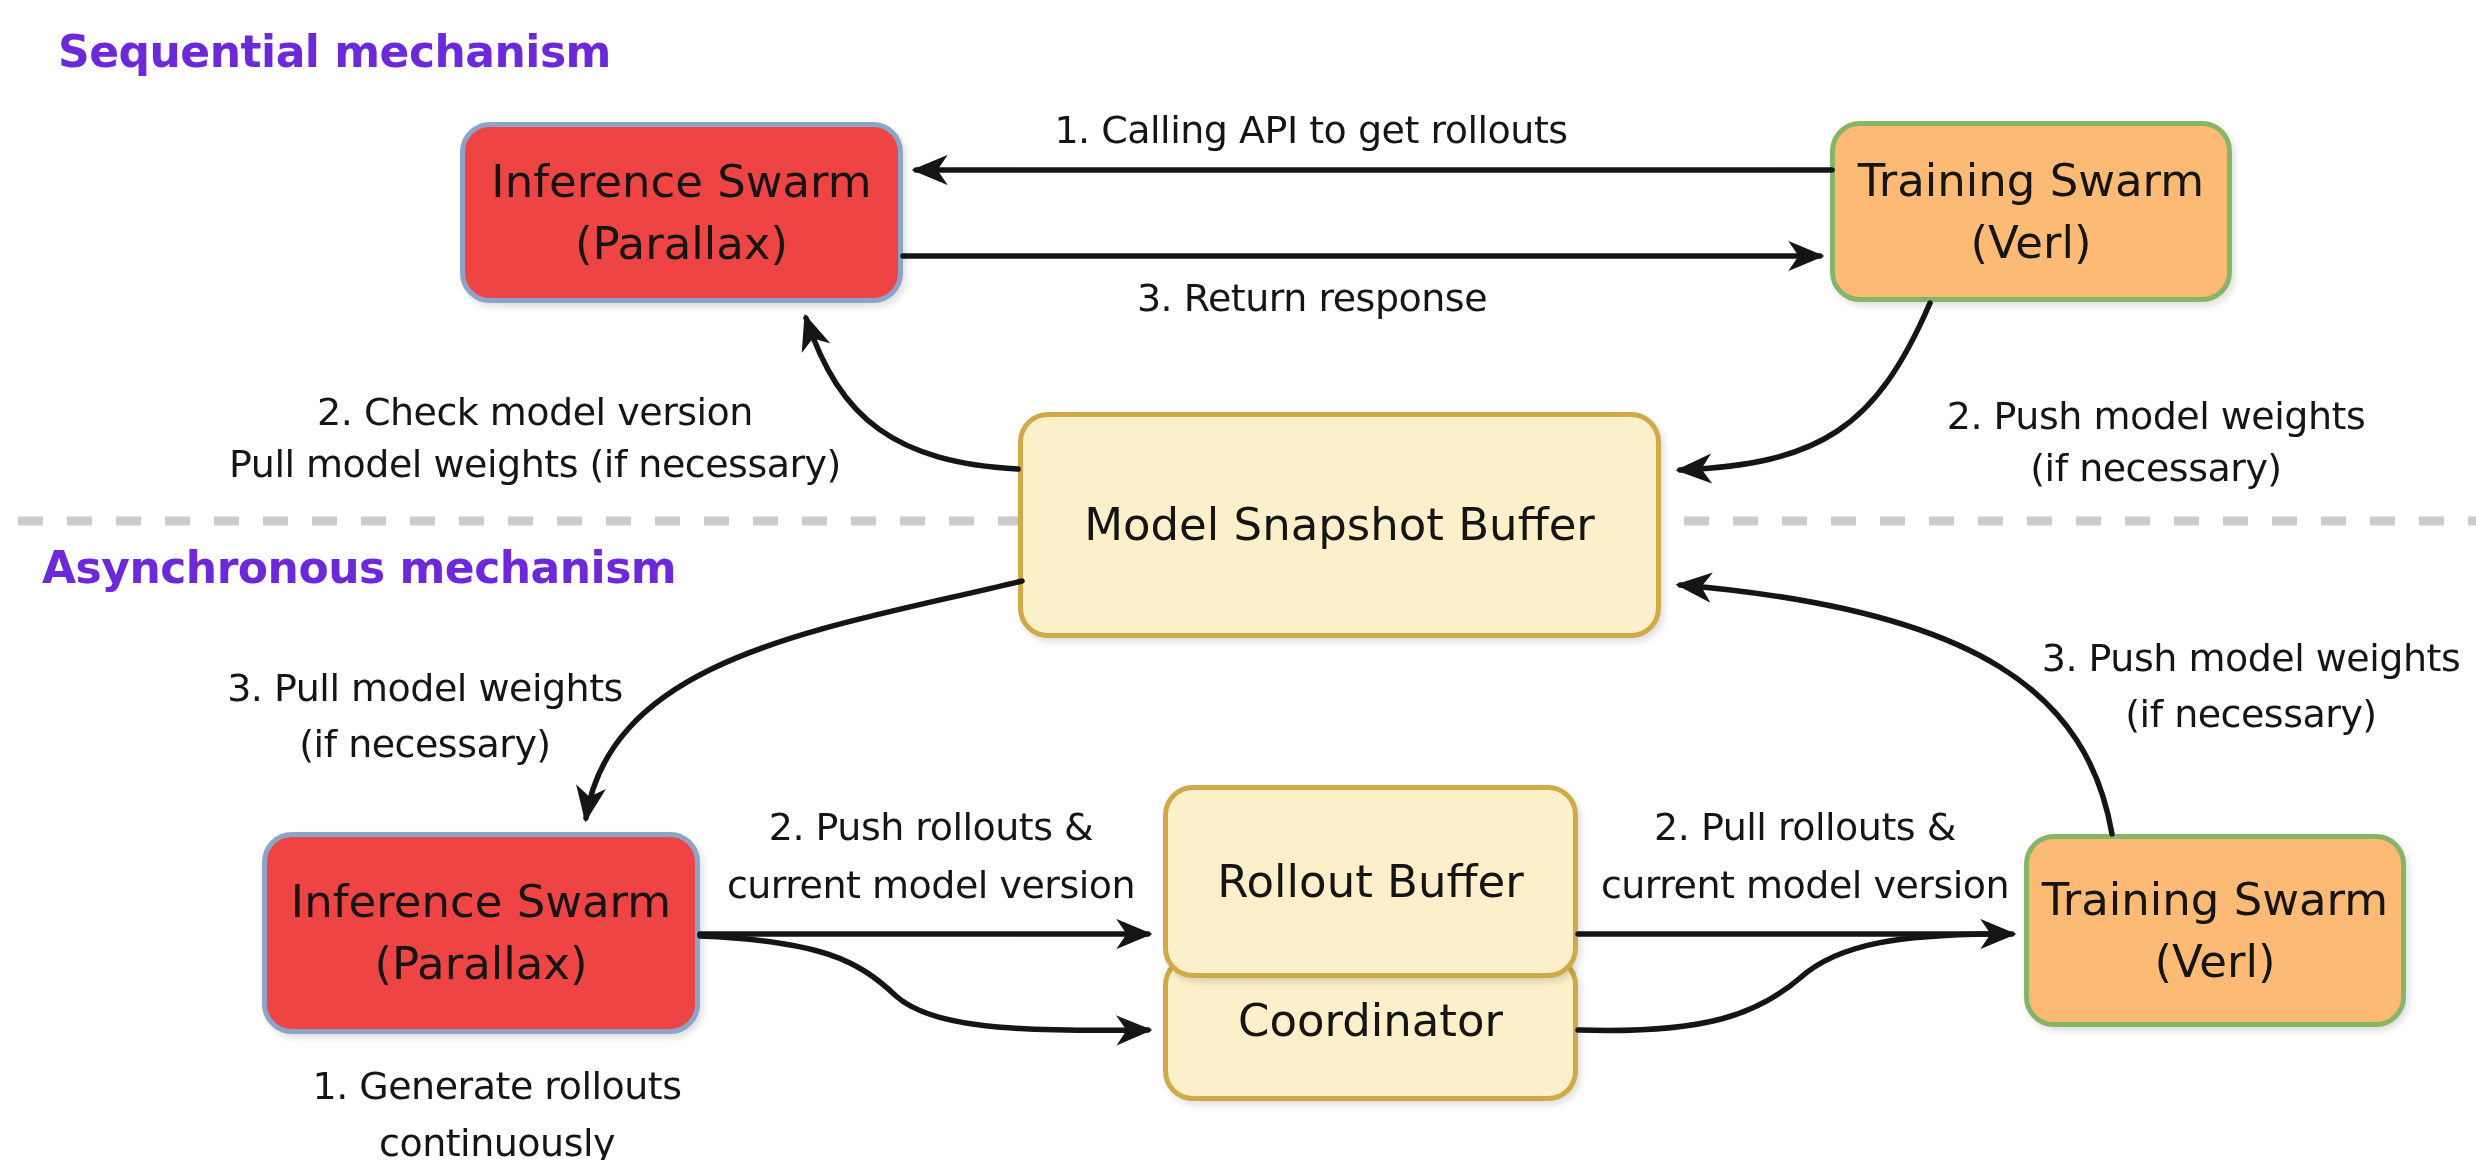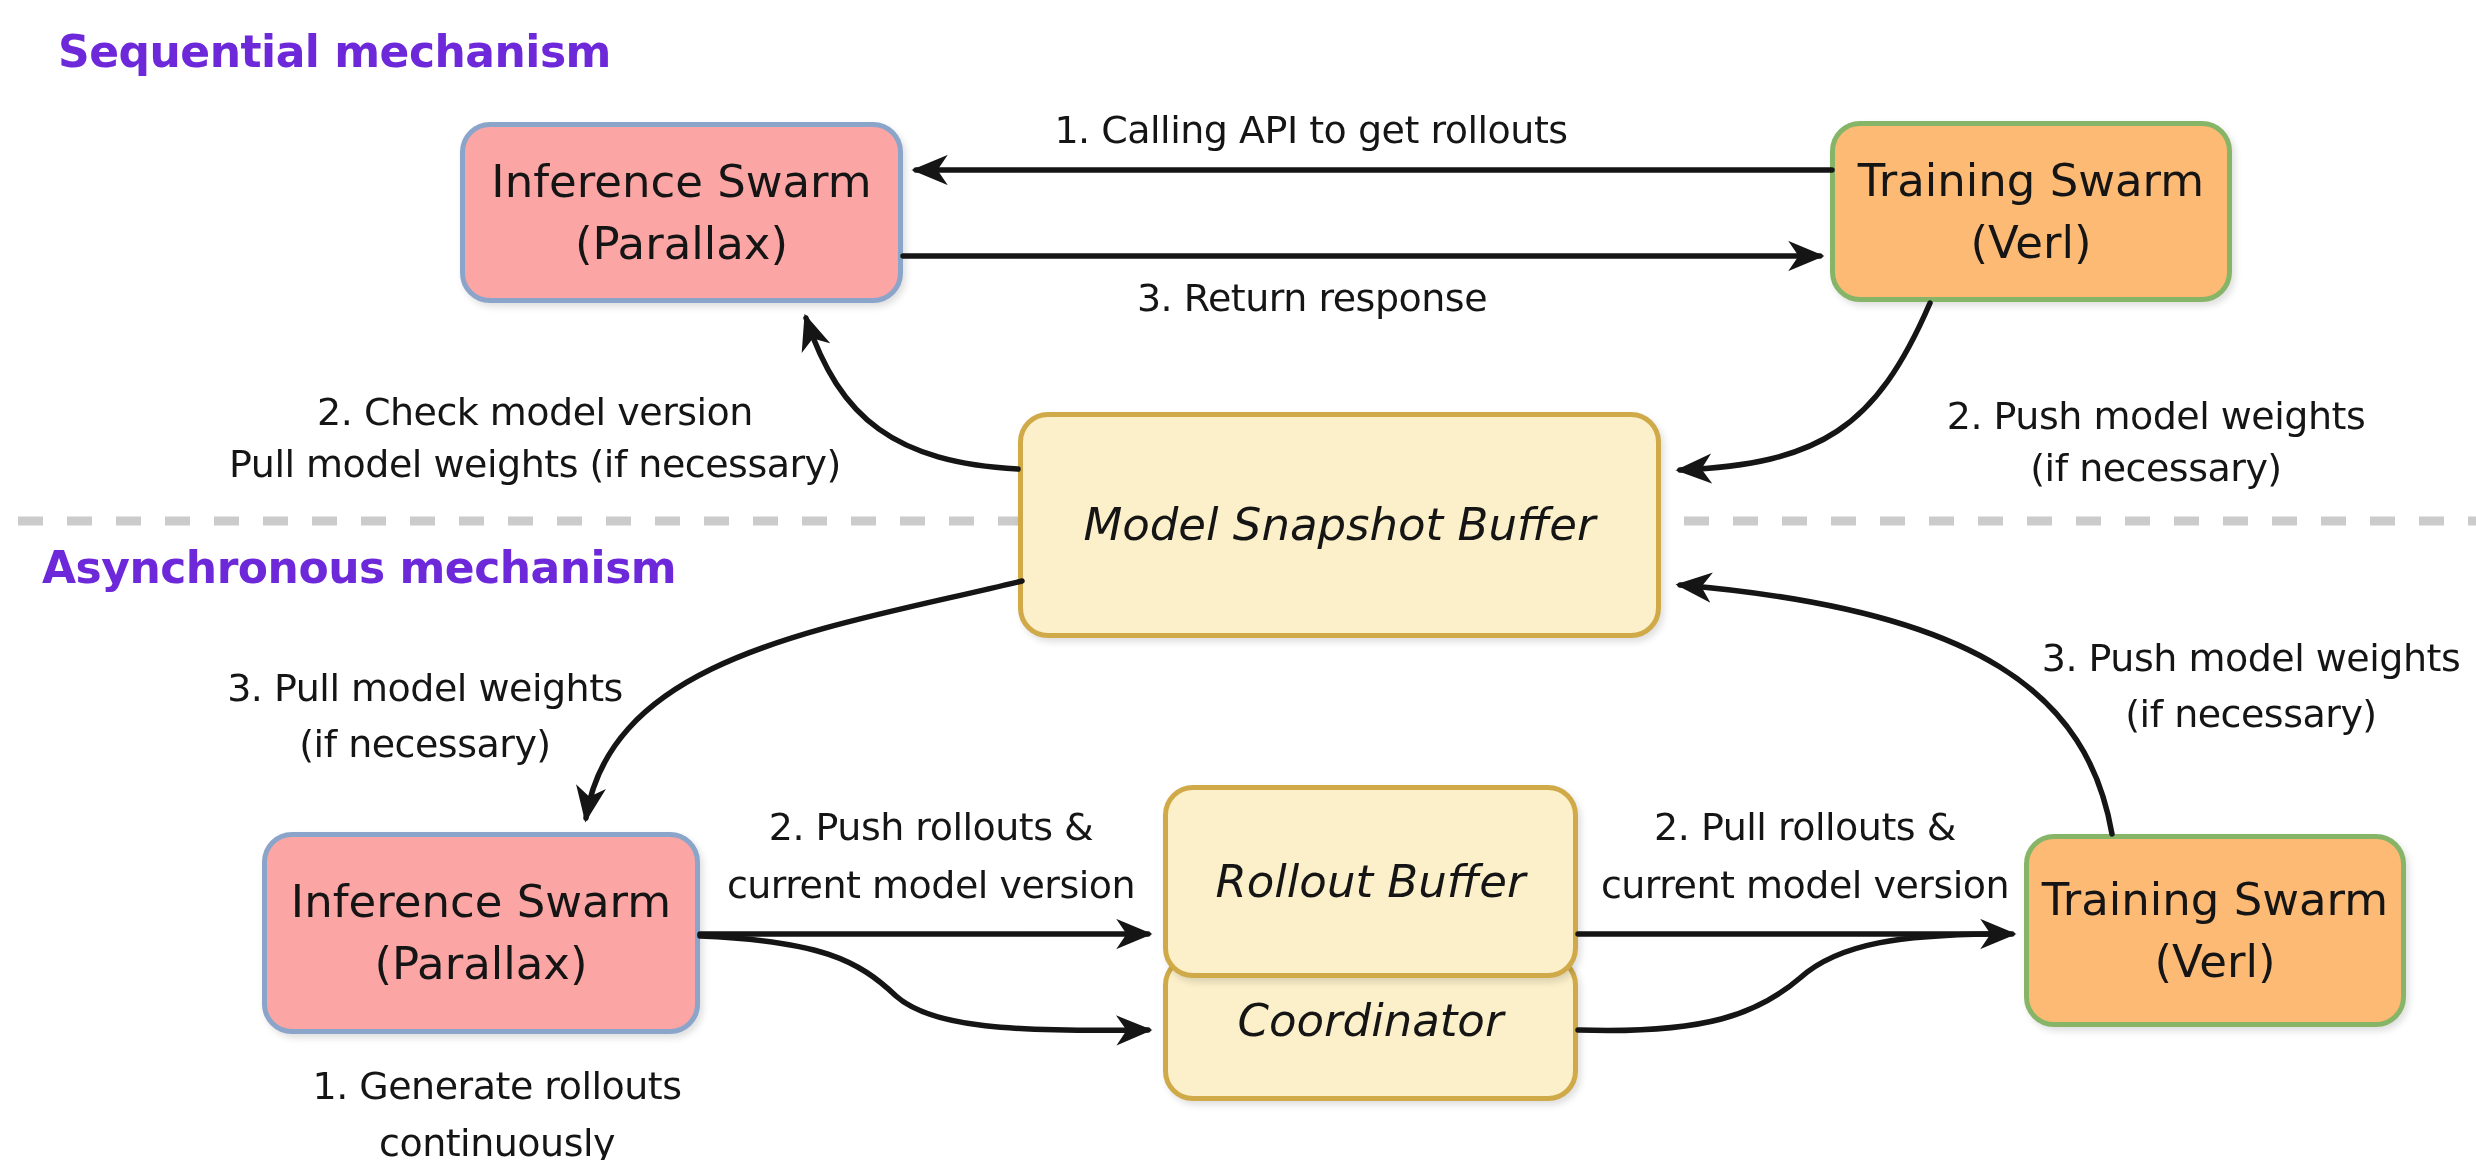--- a/index.html
+++ b/index.html
@@ -20,23 +20,23 @@
     border-radius:30px;
     border:5px solid;
     display:flex;flex-direction:column;
     align-items:center;justify-content:center;
     text-align:center;
     font-size:45px;line-height:62px;
     z-index:2;
     box-shadow:3px 4px 7px rgba(0,0,0,0.13);
   }
   .node span{display:block;white-space:nowrap;}
-  .blue {background:#fca5a5;border-color:#8aa5c9;}
+  .blue {background:#ef4444;border-color:#8aa5c9;}
   .green{background:#fdba74;border-color:#86b567;}
-  .gold {background:#fcf0ca;border-color:#d0aa48;font-style:italic;}
+  .gold {background:#fcf0ca;border-color:#d0aa48;}
   .front{z-index:3;}
   .sec-title{
     position:absolute;
     font-size:44px;font-weight:bold;
     color:#6d28d9;
     letter-spacing:-0.5px;
     white-space:nowrap;
     z-index:4;
   }
   .lbl{

